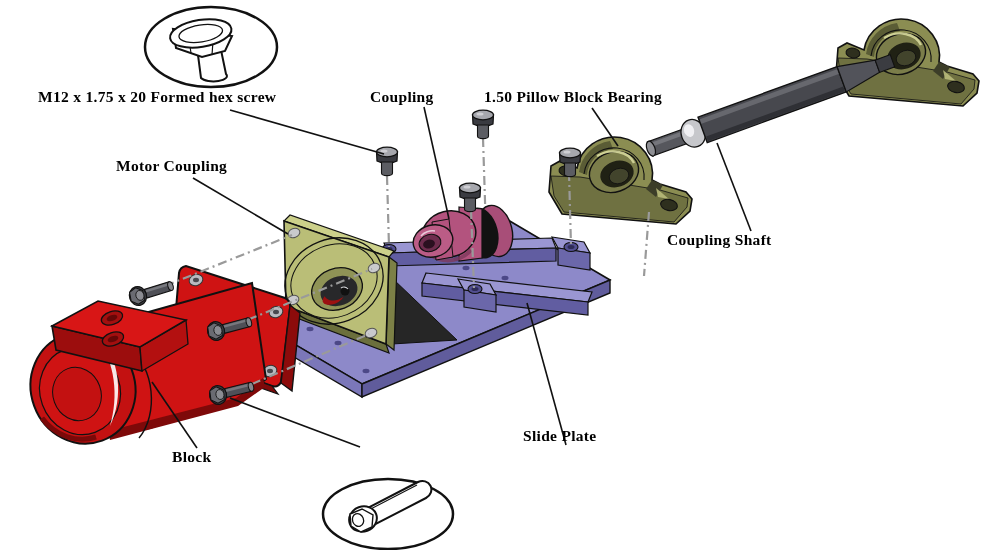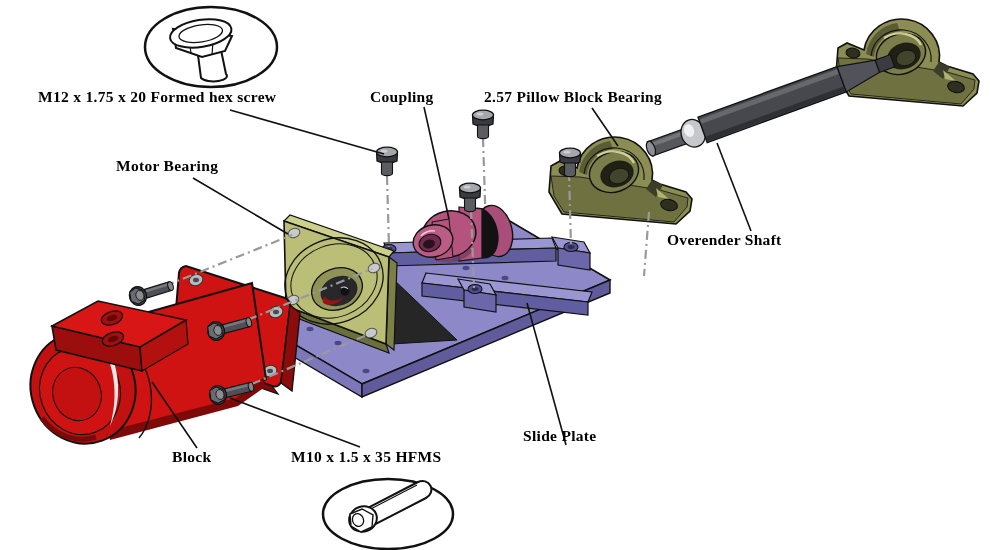--- a/index.html
+++ b/index.html
@@ -220,19 +220,18 @@
     <path d="M193,178 L288,234"></path>
     <path d="M717,143 L751,231"></path>
     <path d="M152,382 L197,448"></path>
     <path d="M230,398 L360,447"></path>
     <path d="M527,303 L566,445"></path>
   </g>
 </svg>
 
 <div class="lbl" style="left:38px;top:89px">M12 x 1.75 x 20 Formed hex screw</div>
 <div class="lbl" style="left:370px;top:89px">Coupling</div>
-<div class="lbl" style="left:484px;top:89px">2.57 Pillow Block Bearing</div>
-<div class="lbl" style="left:116px;top:158px">Motor Bearing</div>
-<div class="lbl" style="left:667px;top:232px">Overender Shaft</div>
+<div class="lbl" style="left:484px;top:89px">1.50 Pillow Block Bearing</div>
+<div class="lbl" style="left:116px;top:158px">Motor Coupling</div>
+<div class="lbl" style="left:667px;top:232px">Coupling Shaft</div>
 <div class="lbl" style="left:172px;top:449px">Block</div>
-<div class="lbl" style="left:291px;top:449px">M10 x 1.5 x 35 HFMS</div>
 <div class="lbl" style="left:523px;top:428px">Slide Plate</div>
 </div>
 
 </body></html>

